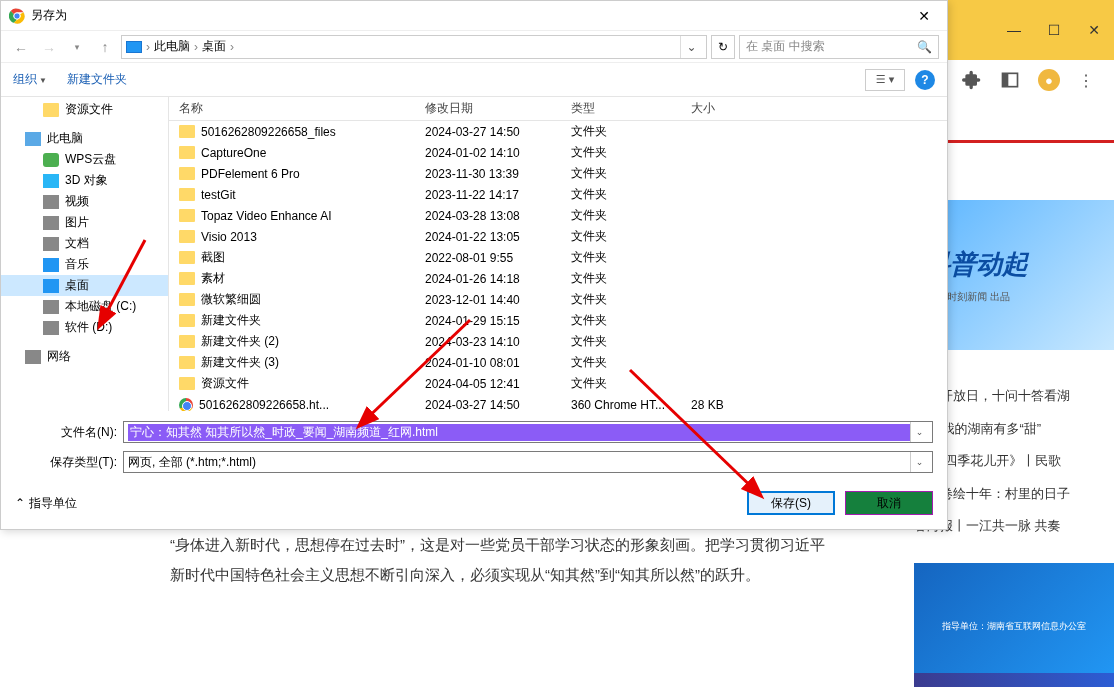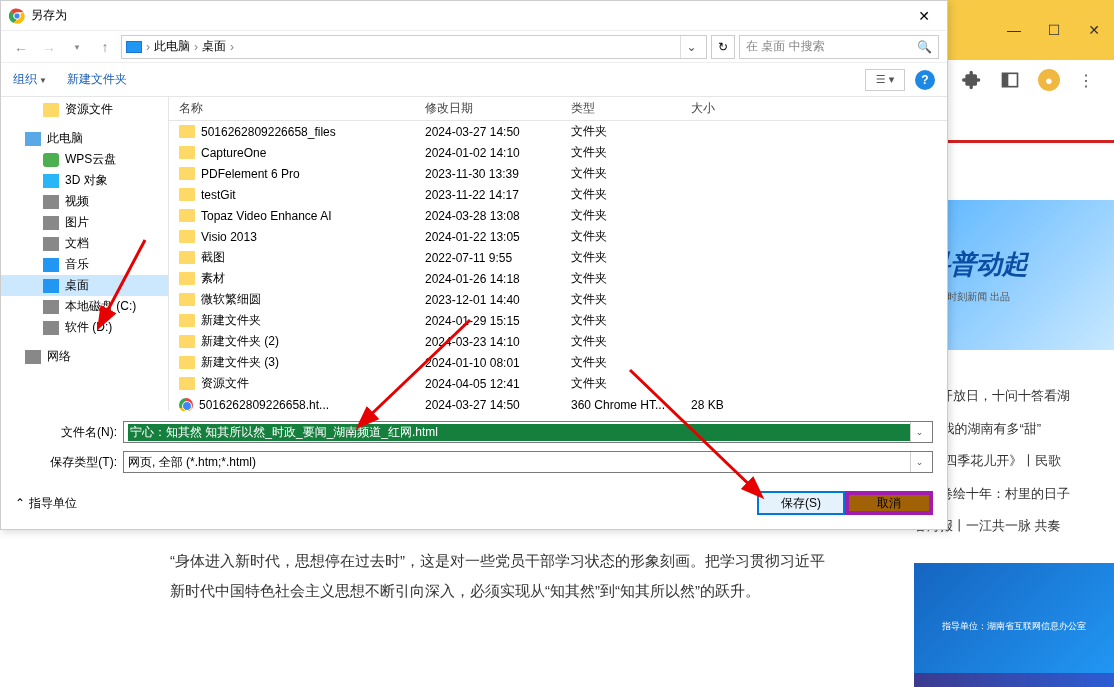--- a/index.html
+++ b/index.html
@@ -59,28 +59,28 @@
 .fp-folder-ic { width: 16px; height: 13px; background: #ffd968; border-radius: 1px; flex-shrink: 0; }
 .fp-chrome-ic { width: 14px; height: 14px; border-radius: 50%; background: conic-gradient(#ea4335 0 120deg,#fbbc05 120deg 240deg,#34a853 240deg 360deg); flex-shrink:0; position:relative;}
 .fp-chrome-ic::after{content:'';position:absolute;top:3px;left:3px;width:8px;height:8px;border-radius:50%;background:#4285f4;border:1px solid #fff;}
 .fp-date { width: 146px; }
 .fp-type { width: 120px; }
 .fp-size { flex: 1; }
 .footer { padding: 10px 14px 8px; }
 .field-row { display: flex; align-items: center; margin-bottom: 8px; }
 .field-label { width: 108px; text-align: right; font-size: 12px; padding-right: 6px; }
 .field-input { flex: 1; height: 22px; border: 1px solid #7a7a7a; background: #fff; font-size: 12px; padding: 0 4px; display: flex; align-items: center; }
-.filename-val { background: #15803d; color: #fff; padding: 0 2px; flex:1; }
+.filename-val { background: #8b5cf6; color: #fff; padding: 0 2px; flex:1; }
 .field-drop { width: 18px; text-align: center; color: #555; border-left: 1px solid #ccc; height: 100%; display: flex; align-items: center; justify-content: center; font-size: 9px; }
 .bottom-row { display: flex; align-items: center; margin-top: 18px; }
 .hide-folders { font-size: 12px; display: flex; align-items: center; gap: 4px; }
-.btn-group { margin-left: auto; display: flex; }
-.btn { width: 88px; height: 24px; border: 4px solid #a21caf; background: #a16207; font-size: 12px; display: flex; align-items: center; justify-content: center; cursor: pointer; }
+.btn-group { margin-left: auto; display: flex; gap: 10px; }
+.btn { width: 88px; height: 24px; border: 1px solid #a21caf; background: #15803d; font-size: 12px; display: flex; align-items: center; justify-content: center; cursor: pointer; }
 .btn.primary { border: 2px solid #0078d7; background: #e5f1fb; }
-.content-bg { position: absolute; top: 530px; left: 140px; width: 720px; font-size: 15px; line-height: 2; color: #333; padding: 16px 30px; }
+.content-bg { position: absolute; top: 530px; left: 140px; width: 720px; font-size: 15px; line-height: 2; color: #333; padding: 0 30px; }
 .right-content { position: absolute; top: 200px; right: 0; width: 200px; }
 .banner1 { height: 150px; background: linear-gradient(135deg,#5bb5ff,#c8e8ff); display: flex; flex-direction: column; justify-content: center; align-items: flex-start; padding-left: 10px; color: #0b4da2; font-weight: bold; font-size: 26px; font-style: italic; overflow:hidden;}
 .banner1 .sub { font-size: 10px; color: #555; font-weight: normal; font-style: normal; margin-top: 8px; }
 .news-list { margin-top: 30px; font-size: 13px; line-height: 2.5; color: #333; }
 .banner2 { margin-top: 20px; height: 110px; background: linear-gradient(135deg,#1565c0,#2196f3); color: #fff; display: flex; flex-direction: column; justify-content: center; align-items: center; font-size: 18px; font-weight: bold; letter-spacing: 2px; }
 .banner2 .sub2 { font-size: 9px; font-weight: normal; margin-top: 18px; letter-spacing: 0; }
 .banner3 { height: 40px; background: linear-gradient(90deg,#3b3b8f,#2c5dd4); }
 .redline { position: absolute; top: 140px; left: 948px; right: 0; height: 3px; background: #d32020; }
 .arrow { position: absolute; pointer-events: none; z-index: 50; }
 .arrow svg { overflow: visible; }
@@ -287,21 +287,21 @@
             </div>
             <div class="fp-date">2024-01-22 13:05</div>
             <div class="fp-type">文件夹</div>
             <div class="fp-size"></div>
           </div>
           <div class="fp-row">
             <div class="fp-name">
               <div class="fp-folder-ic"></div>
               <span>截图</span>
             </div>
-            <div class="fp-date">2022-07-11 9:55</div>
+            <div class="fp-date">2022-08-01 9:55</div>
             <div class="fp-type">文件夹</div>
             <div class="fp-size"></div>
           </div>
           <div class="fp-row">
             <div class="fp-name">
               <div class="fp-folder-ic"></div>
               <span>素材</span>
             </div>
             <div class="fp-date">2024-01-26 14:18</div>
             <div class="fp-type">文件夹</div>

